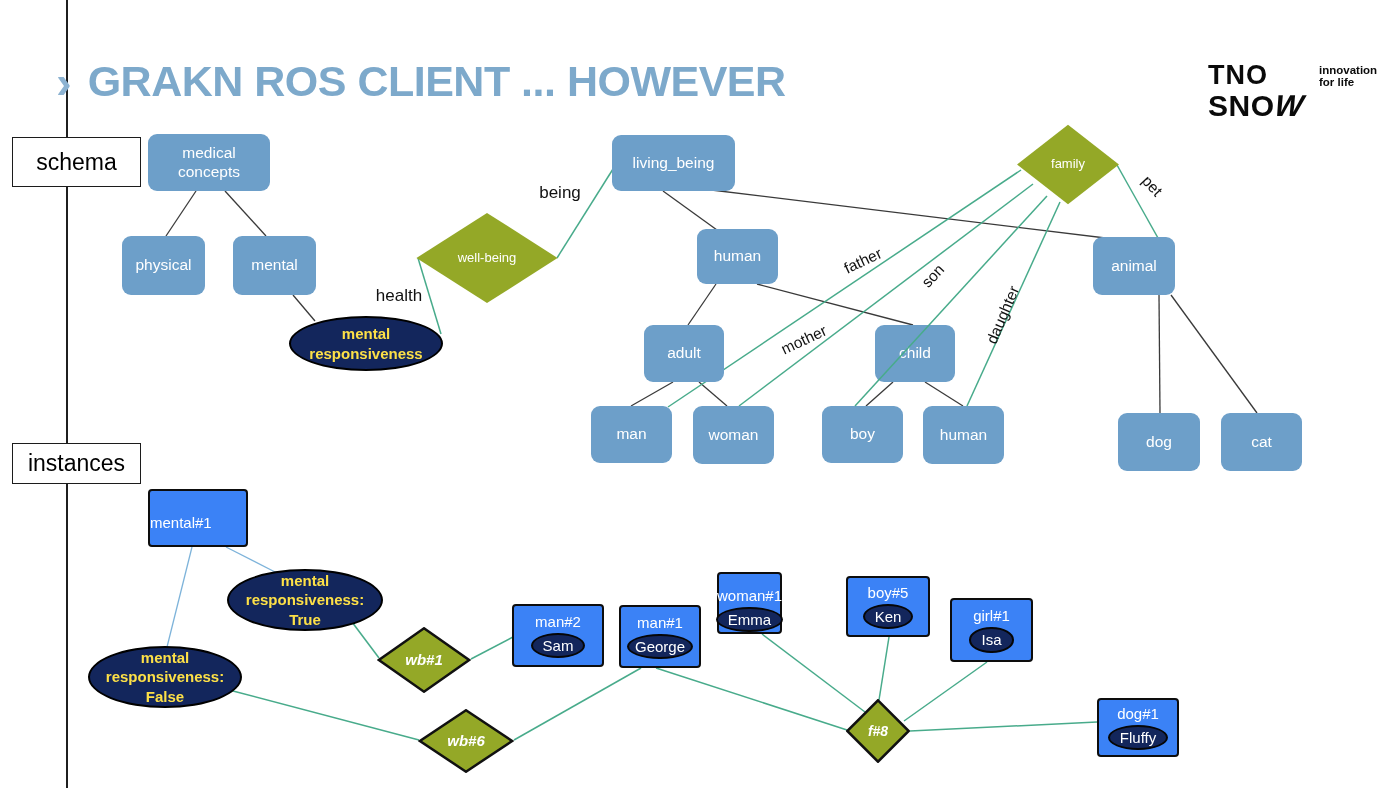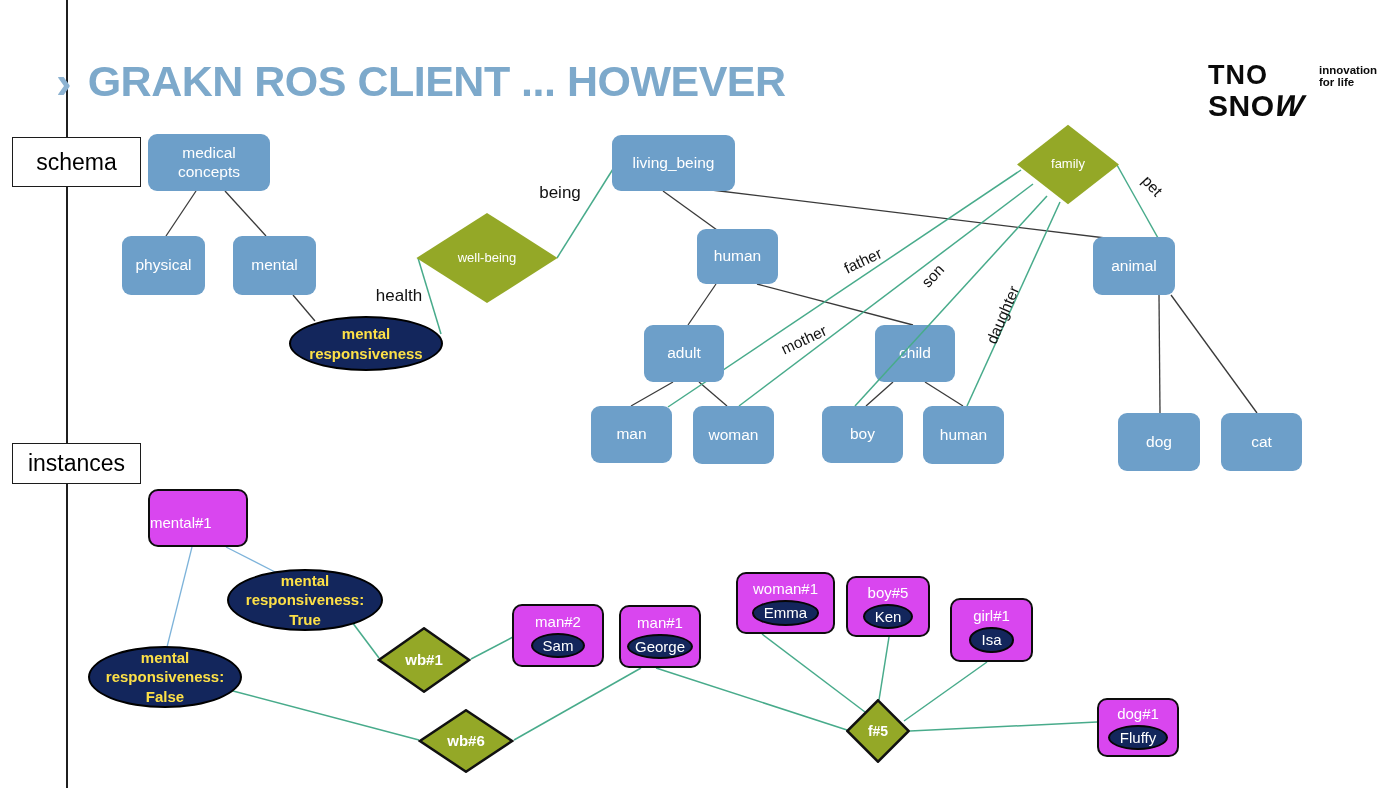--- a/index.html
+++ b/index.html
@@ -28,23 +28,23 @@
   .entity{background:#6d9fc9;border-radius:9px;font-size:15.5px;line-height:1.2;}
   .entity span{padding:0 8px;}
 
   .ellipse{background:#13265c;border:2px solid #000;border-radius:50%;color:#fde047;font-weight:700;
            font-size:15px;line-height:1.3;}
   .ellipse span{padding:0 16px;}
 
   .diamond{background:transparent;}
   .diamond svg{position:absolute;inset:0;width:100%;height:100%;}
   .diamond span{position:relative;z-index:1;font-size:13px;line-height:1.15;}
-  .dbold span{font-weight:700;font-size:15px;}
-
-  .inst{background:#d946ef;border:2.5px solid #0d0d0d;border-radius:10px;flex-direction:column;gap:3px;}
+  .dbold span{font-weight:700;font-size:15px;font-style:italic;}
+
+  .inst{background:#3b82f6;border:2.5px solid #0d0d0d;border-radius:4px;flex-direction:column;gap:3px;}
   .iname{font-size:15px;}
   .pill{background:#13265c;border:2px solid #060606;border-radius:50%;padding:1px 10px;font-size:15px;
         line-height:1.3;white-space:nowrap;}
   .topname{align-items:flex-start;}
   .topname .iname{padding-top:9px;}
 
   .elabel{position:absolute;color:#111;font-size:15.5px;transform:translate(-50%,-50%);
           white-space:nowrap;z-index:4;}
   .big{font-size:17px;}
 </style>
@@ -197,32 +197,32 @@
   <div class="node diamond dbold" style="left:418px;top:709px;width:96px;height:64px;">
     <svg viewBox="0 0 100 100" preserveAspectRatio="none">
         <polygon points="50,2 98,50 50,98 2,50" fill="#94a827" stroke="#111" stroke-width="2.5" vector-effect="non-scaling-stroke"></polygon>
       </svg>
     <span>wb#6</span>
   </div>
   <div class="node diamond dbold" style="left:846px;top:699px;width:64px;height:64px;">
     <svg viewBox="0 0 100 100" preserveAspectRatio="none">
         <polygon points="50,2 98,50 50,98 2,50" fill="#94a827" stroke="#111" stroke-width="2.5" vector-effect="non-scaling-stroke"></polygon>
       </svg>
-    <span style="font-size:14px;">f#5</span>
+    <span style="font-size:14px;">f#8</span>
   </div>
 
   <div class="node inst" style="left:512px;top:604px;width:92px;height:63px;">
     <span class="iname">man#2</span>
     <span class="pill">Sam</span>
   </div>
   <div class="node inst" style="left:619px;top:605px;width:82px;height:63px;">
     <span class="iname">man#1</span>
     <span class="pill" style="padding:1px 6px;">George</span>
   </div>
-  <div class="node inst" style="left:736px;top:572px;width:99px;height:62px;">
+  <div class="node inst" style="left:717px;top:572px;width:65px;height:62px;justify-content:flex-end;">
     <span class="iname">woman#1</span>
     <span class="pill">Emma</span>
   </div>
   <div class="node inst" style="left:846px;top:576px;width:84px;height:61px;">
     <span class="iname">boy#5</span>
     <span class="pill">Ken</span>
   </div>
   <div class="node inst" style="left:950px;top:598px;width:83px;height:64px;">
     <span class="iname">girl#1</span>
     <span class="pill">Isa</span>

